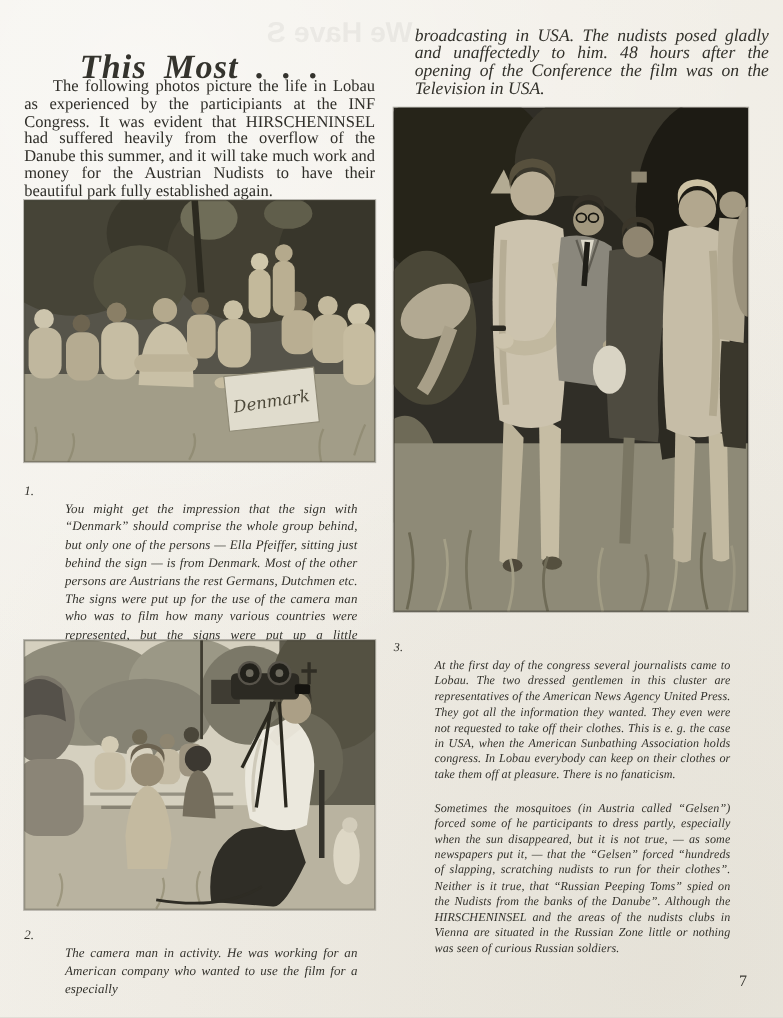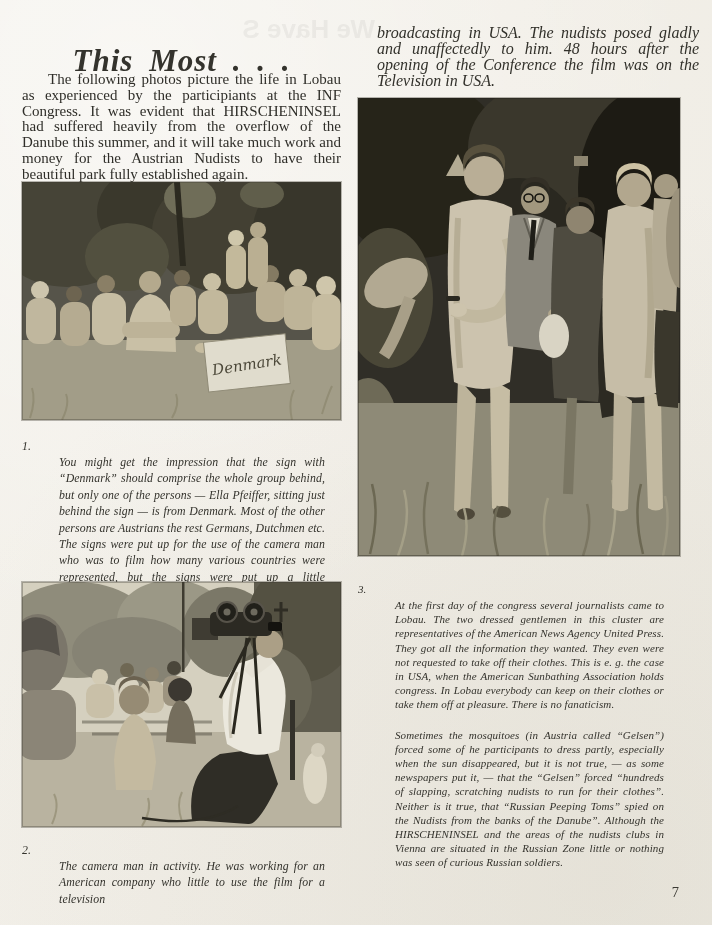--- a/index.html
+++ b/index.html
@@ -203,21 +203,21 @@
           <path d="M160,240 q-6,-18 0,-30"></path>
       </g>
       <path d="M120,236 q60,10 96,-12" stroke="#2e2c24" stroke-width="2.5" fill="none"></path>
       <rect width="319" height="245" fill="none" stroke="#3c3a30" stroke-opacity="0.35" stroke-width="2"></rect>
     </svg>
   </figure>
 
   <div class="abs caption" id="caption2">
     <span class="cap-num">2.</span>
     <div class="cap-body">
-      <p>The camera man in activity. He was working for an American company who little to use the film for a television</p>
+      <p>The camera man in activity. He was working for an American company who wanted to use the film for a especially</p>
     </div>
   </div>
 
   <div class="abs continuation">
     <p>broadcasting in USA. The nudists posed gladly and unaffectedly to him. 48 hours after the opening of the Conference the film was on the Television in USA.</p>
   </div>
 
   <figure class="abs photo" id="photo3" style="margin:0">
     <svg viewBox="0 0 322 458" preserveAspectRatio="none">
       <rect width="322" height="458" fill="#302e27"></rect>

